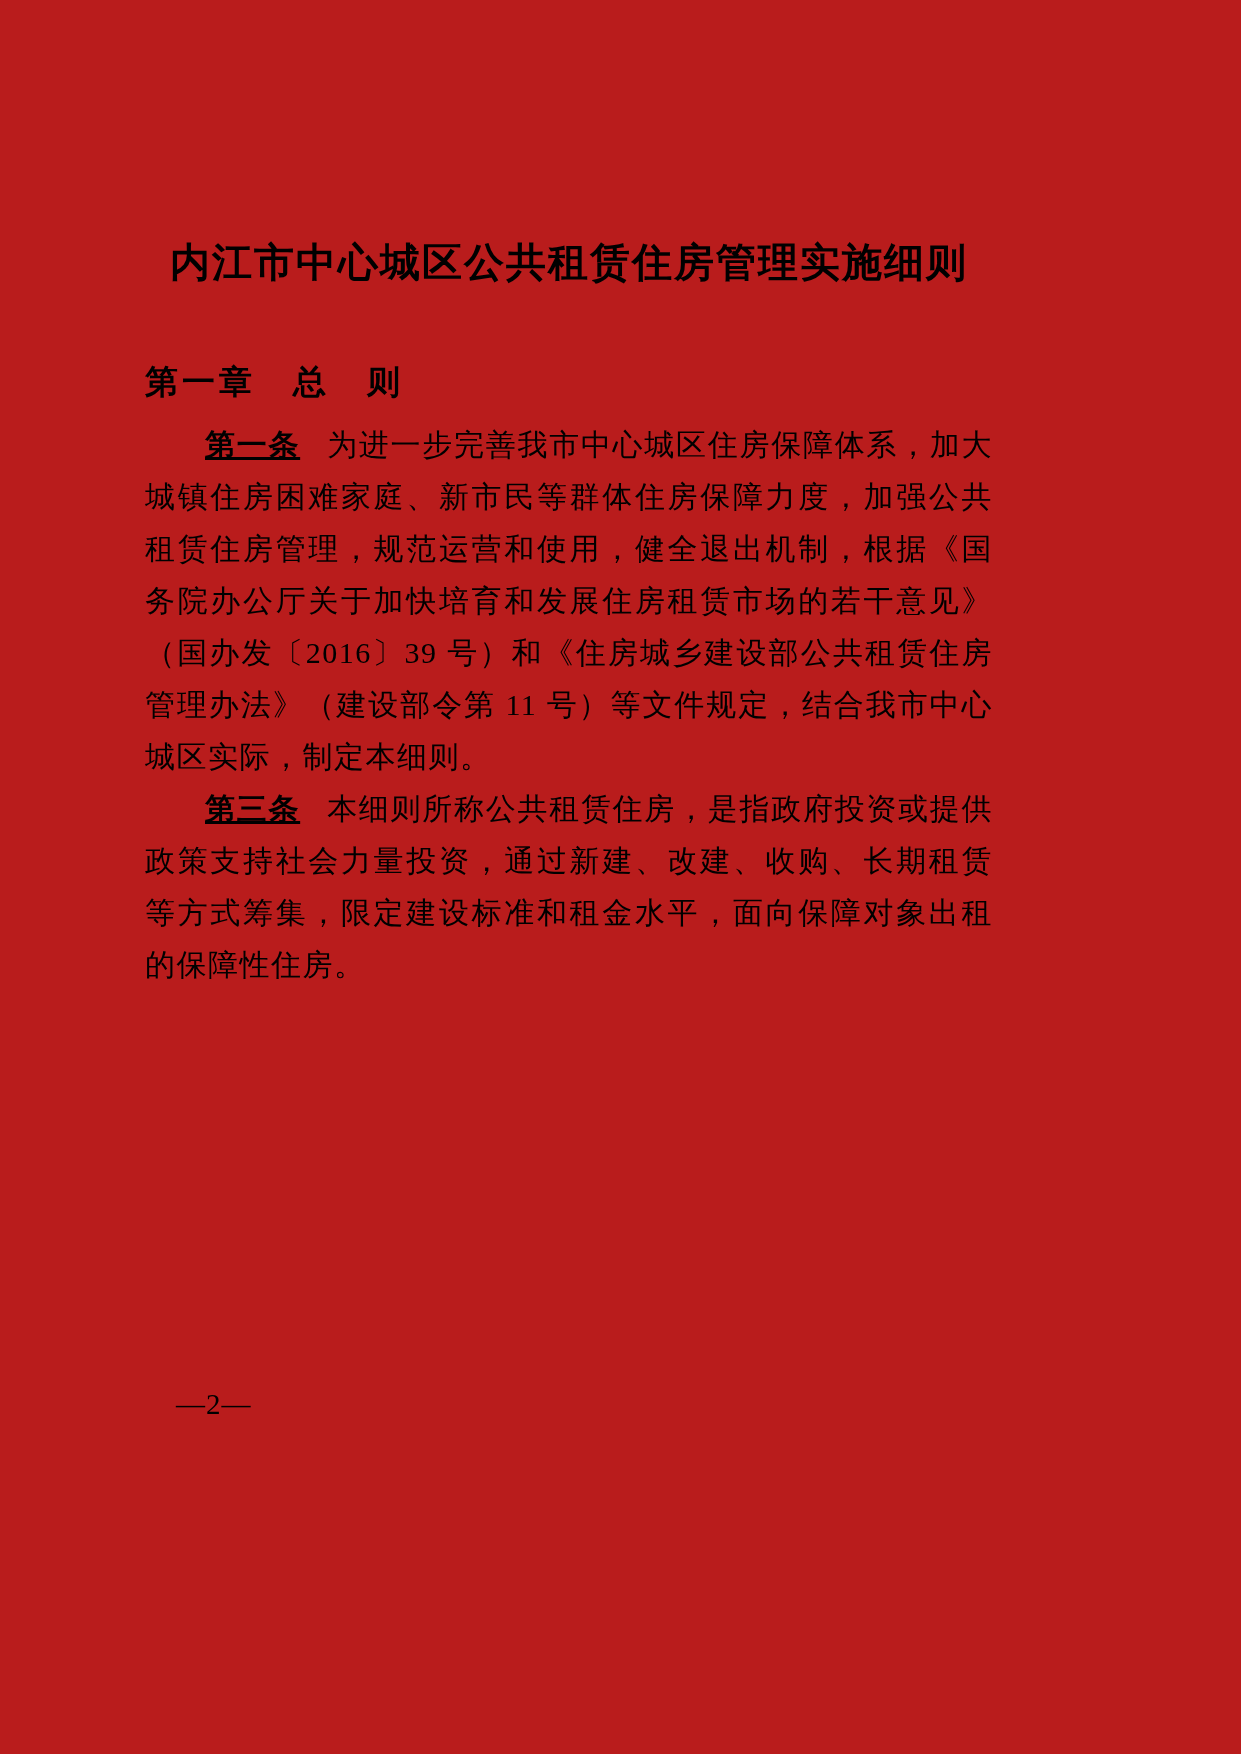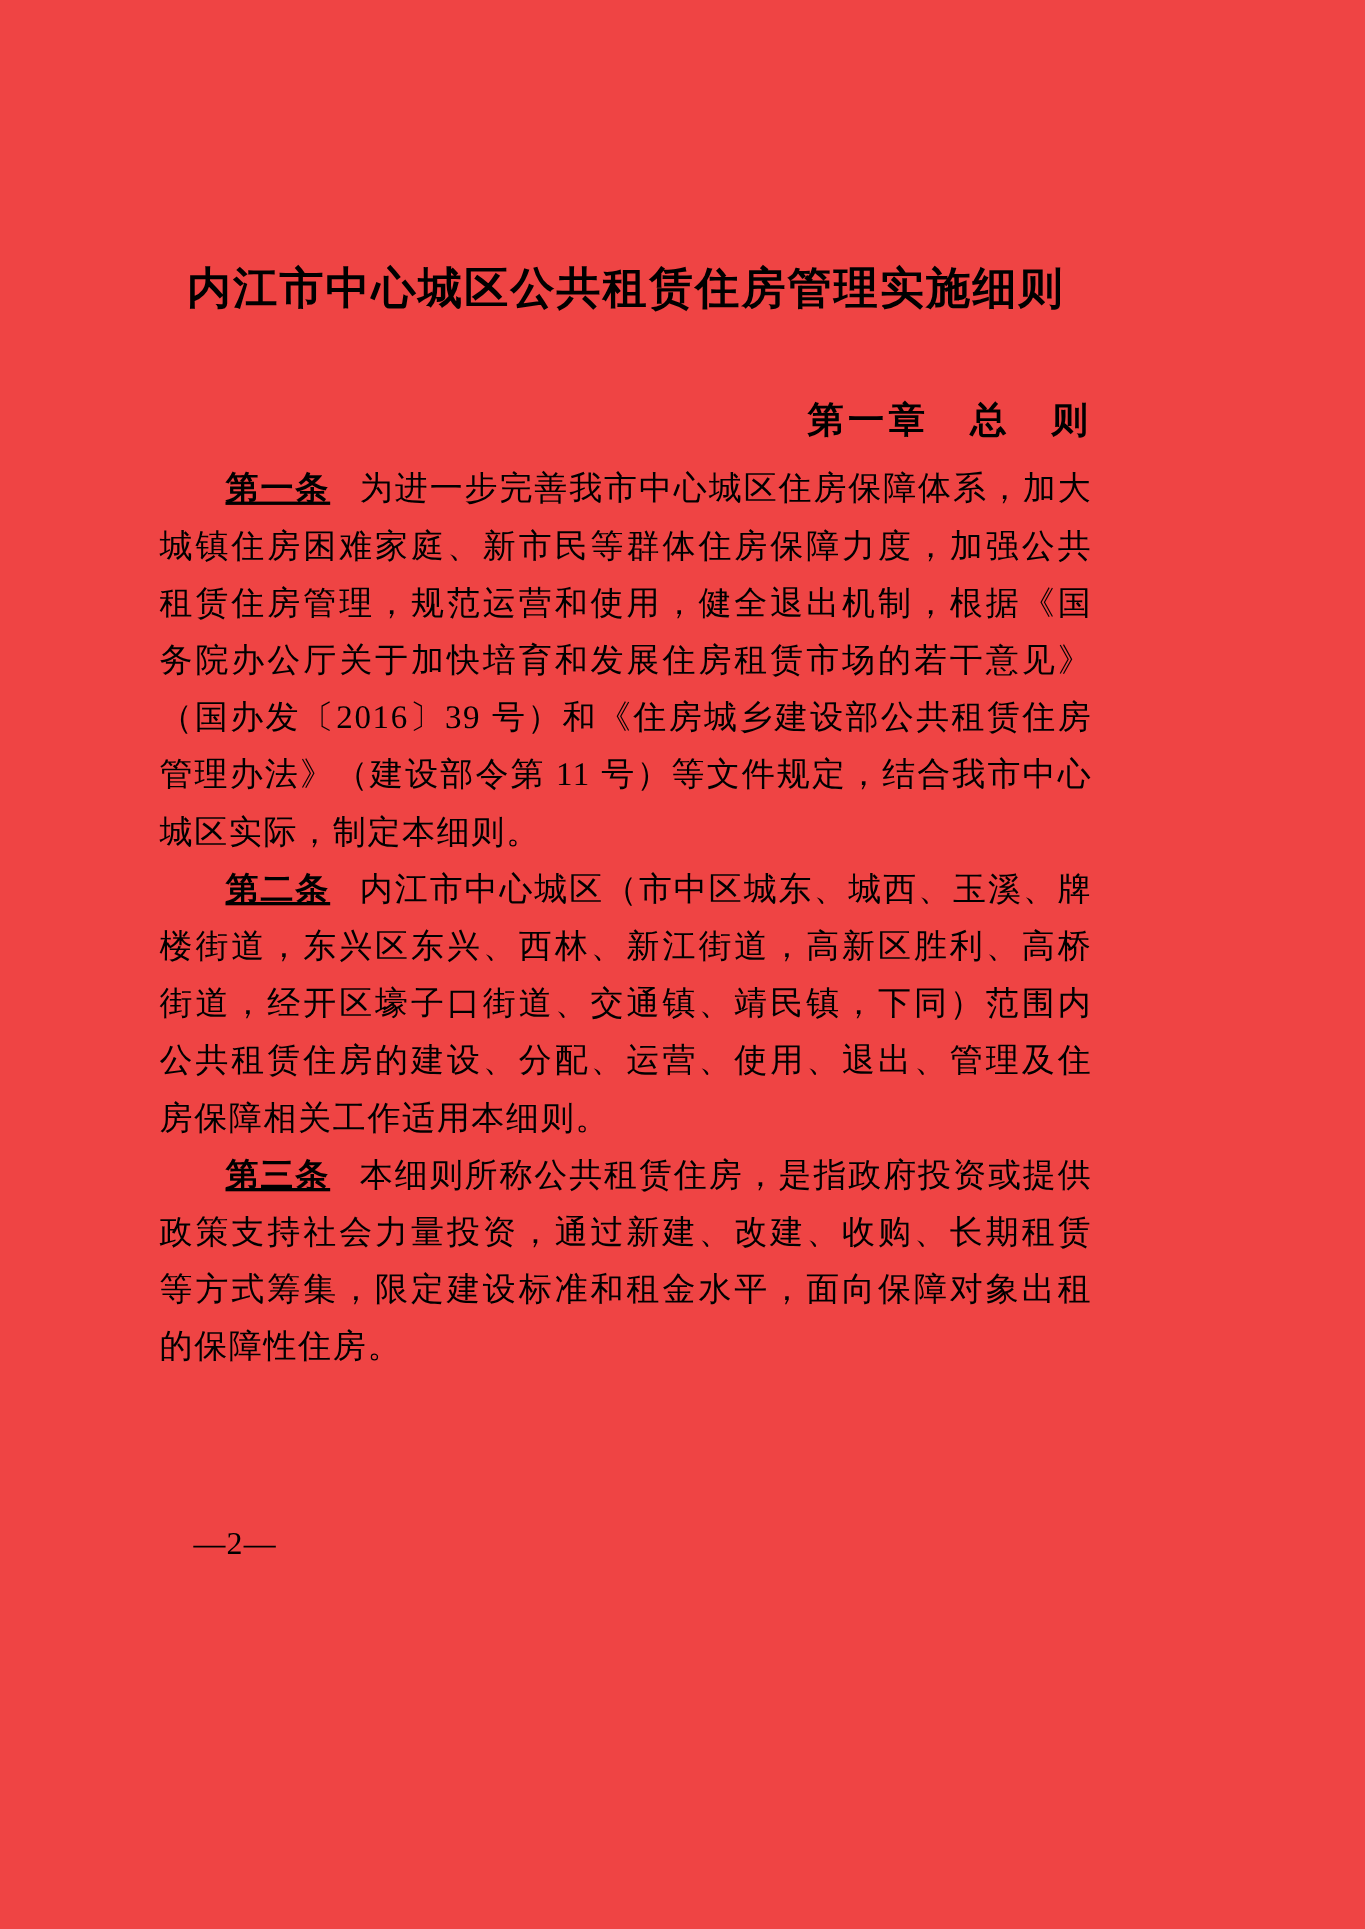--- a/index.html
+++ b/index.html
@@ -4,21 +4,21 @@
 <style>
   html, body {
     margin: 0;
     padding: 0;
     background: #ffffff;
   }
   .page {
     position: relative;
     width: 1241px;
     height: 1754px;
-    background: #ef4444;
+    background: #b91c1c;
     color: #000000;
     overflow: hidden;
     font-family: "Liberation Serif", serif;
   }
   .content {
     position: absolute;
     left: 145px;
     top: 238px;
     width: 848px;
   }
@@ -28,21 +28,21 @@
     font-size: 40px;
     line-height: 1.2;
     text-align: center;
     letter-spacing: 2px;
     margin: 0 0 0 0;
   }
   .chapter-heading {
     font-family: Liberation Sans, sans-serif;
     font-weight: bold;
     font-size: 33px;
-    text-align: right;
+    text-align: left;
     letter-spacing: 4px;
     margin: 74px 0 14px 0;
   }
   .body-text p {
     font-size: 30px;
     line-height: 52px;
     letter-spacing: 1.5px;
     text-align: justify;
     text-justify: inter-character;
     text-indent: 2em;
@@ -69,21 +69,20 @@
   <div class="content">
 
     <h1 class="doc-title">内江市中心城区公共租赁住房管理实施细则</h1>
 
     <h2 class="chapter-heading">第一章　总　则</h2>
 
     <div class="body-text">
 
       <p class="para"><span class="lead">第一条</span><span>为进一步完善我市中心城区住房保障体系，加大城镇住房困难家庭、新市民等群体住房保障力度，加强公共租赁住房管理，规范运营和使用，健全退出机制，根据《国务院办公厅关于加快培育和发展住房租赁市场的若干意见》（国办发〔2016〕39 号）和《住房城乡建设部公共租赁住房管理办法》（建设部令第 11 号）等文件规定，结合我市中心城区实际，制定本细则。</span></p>
 
-      <p class="para"><span class="lead">第二条</span><span>内江市中心城区（市中区城东、城西、玉溪、牌楼街道，东兴区东兴、西林、新江街道，高新区胜利、高桥街道，经开区壕子口街道、交通镇、靖民镇，下同）范围内公共租赁住房的建设、分配、运营、使用、退出、管理及住房保障相关工作适用本细则。</span></p>
 
       <p class="para"><span class="lead">第三条</span><span>本细则所称公共租赁住房，是指政府投资或提供政策支持社会力量投资，通过新建、改建、收购、长期租赁等方式筹集，限定建设标准和租金水平，面向保障对象出租的保障性住房。</span></p>
 
 
     </div>
   </div>
 
   <div class="page-number">—2—</div>
 </div>
 

